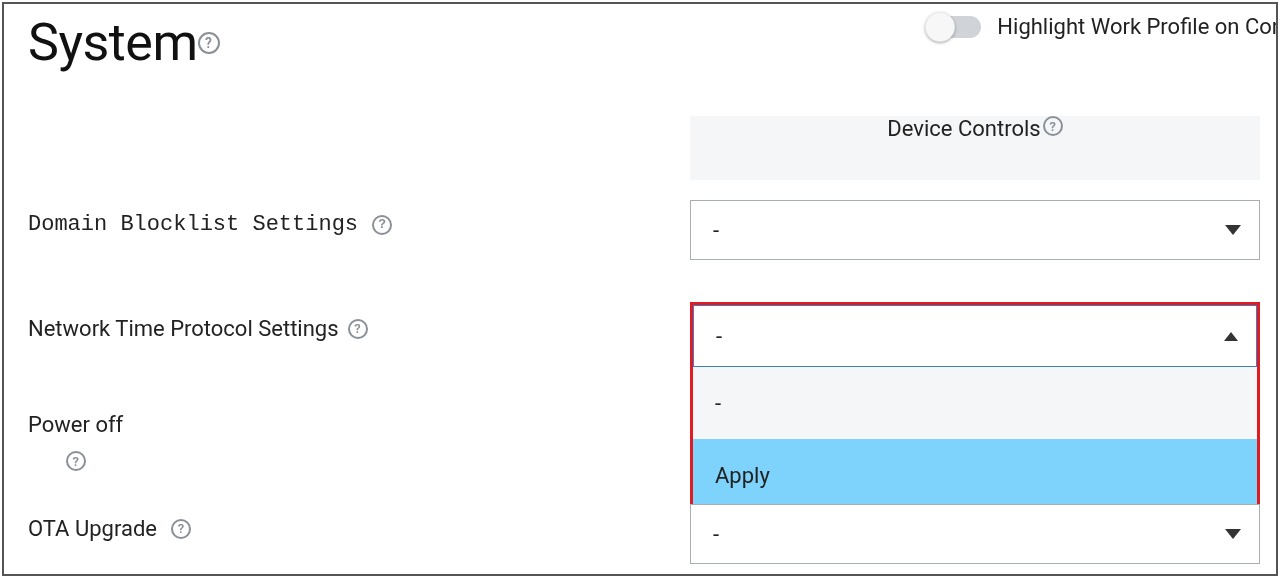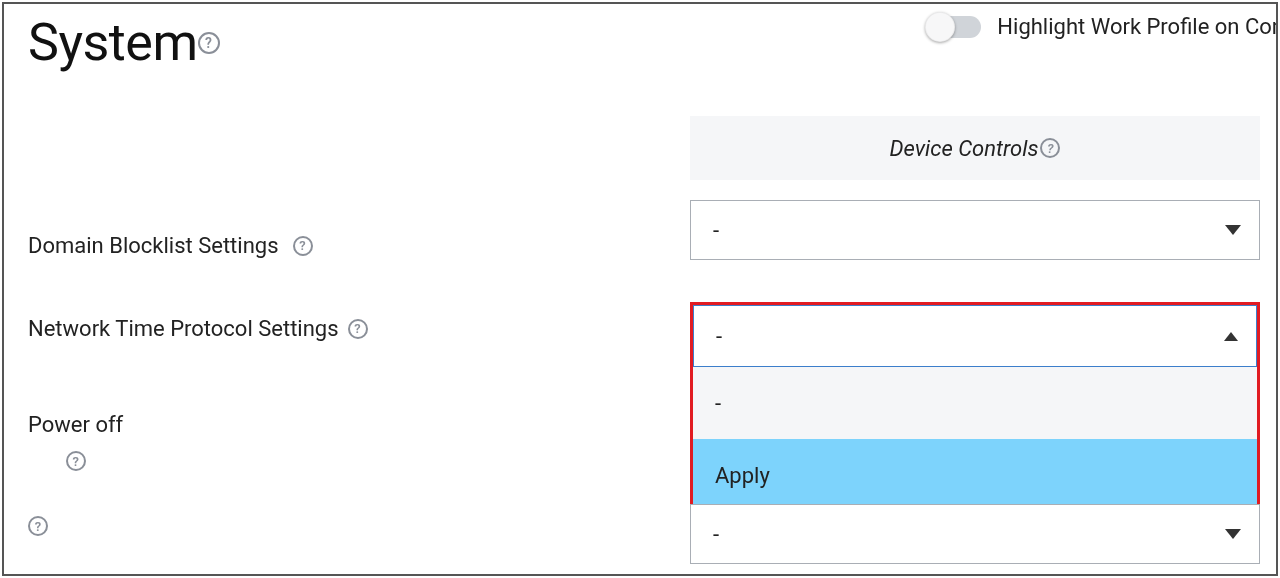--- a/index.html
+++ b/index.html
@@ -89,39 +89,38 @@
 
     
     .device-controls-header {
       position: absolute;
       left: 686px;
       top: 112px;
       width: 570px;
       height: 64px;
       background: #f5f6f8;
       display: flex;
-      align-items: center;
+      align-items: flex-start;
       justify-content: center;
       gap: 2px;
       font-size: 22px;
       color: #222;
-      font-style: italic;
     }
 
     
     .row-label {
       position: absolute;
       left: 24px;
       display: flex;
       align-items: center;
       gap: 14px;
       font-size: 22px;
       color: #222;
     }
-    .row-domain { top: 229px; }
+    .row-domain { top: 208px; font-family: Liberation Mono, monospace; }
     .row-ntp    { top: 312px; gap: 9px; }
     .row-power  { top: 408px; flex-direction: column; }
     .row-ota    { top: 512px; }
 
     
     .select-box {
       position: absolute;
       left: 686px;
       width: 570px;
       height: 60px;
@@ -234,20 +233,21 @@
       </div>
     </div>
   </div>
 
   <div class="row-label row-power">
     <span>Power off</span>
     <span class="help-icon sm">?</span>
   </div>
 
   <div class="row-label row-ota">
+    <span>OTA Upgrade</span>
     <span class="help-icon sm">?</span>
   </div>
   <div class="select-box select-ota">
     <span>-</span>
     <span class="caret-down"></span>
   </div>
 
 </div>
 
 </body></html>

